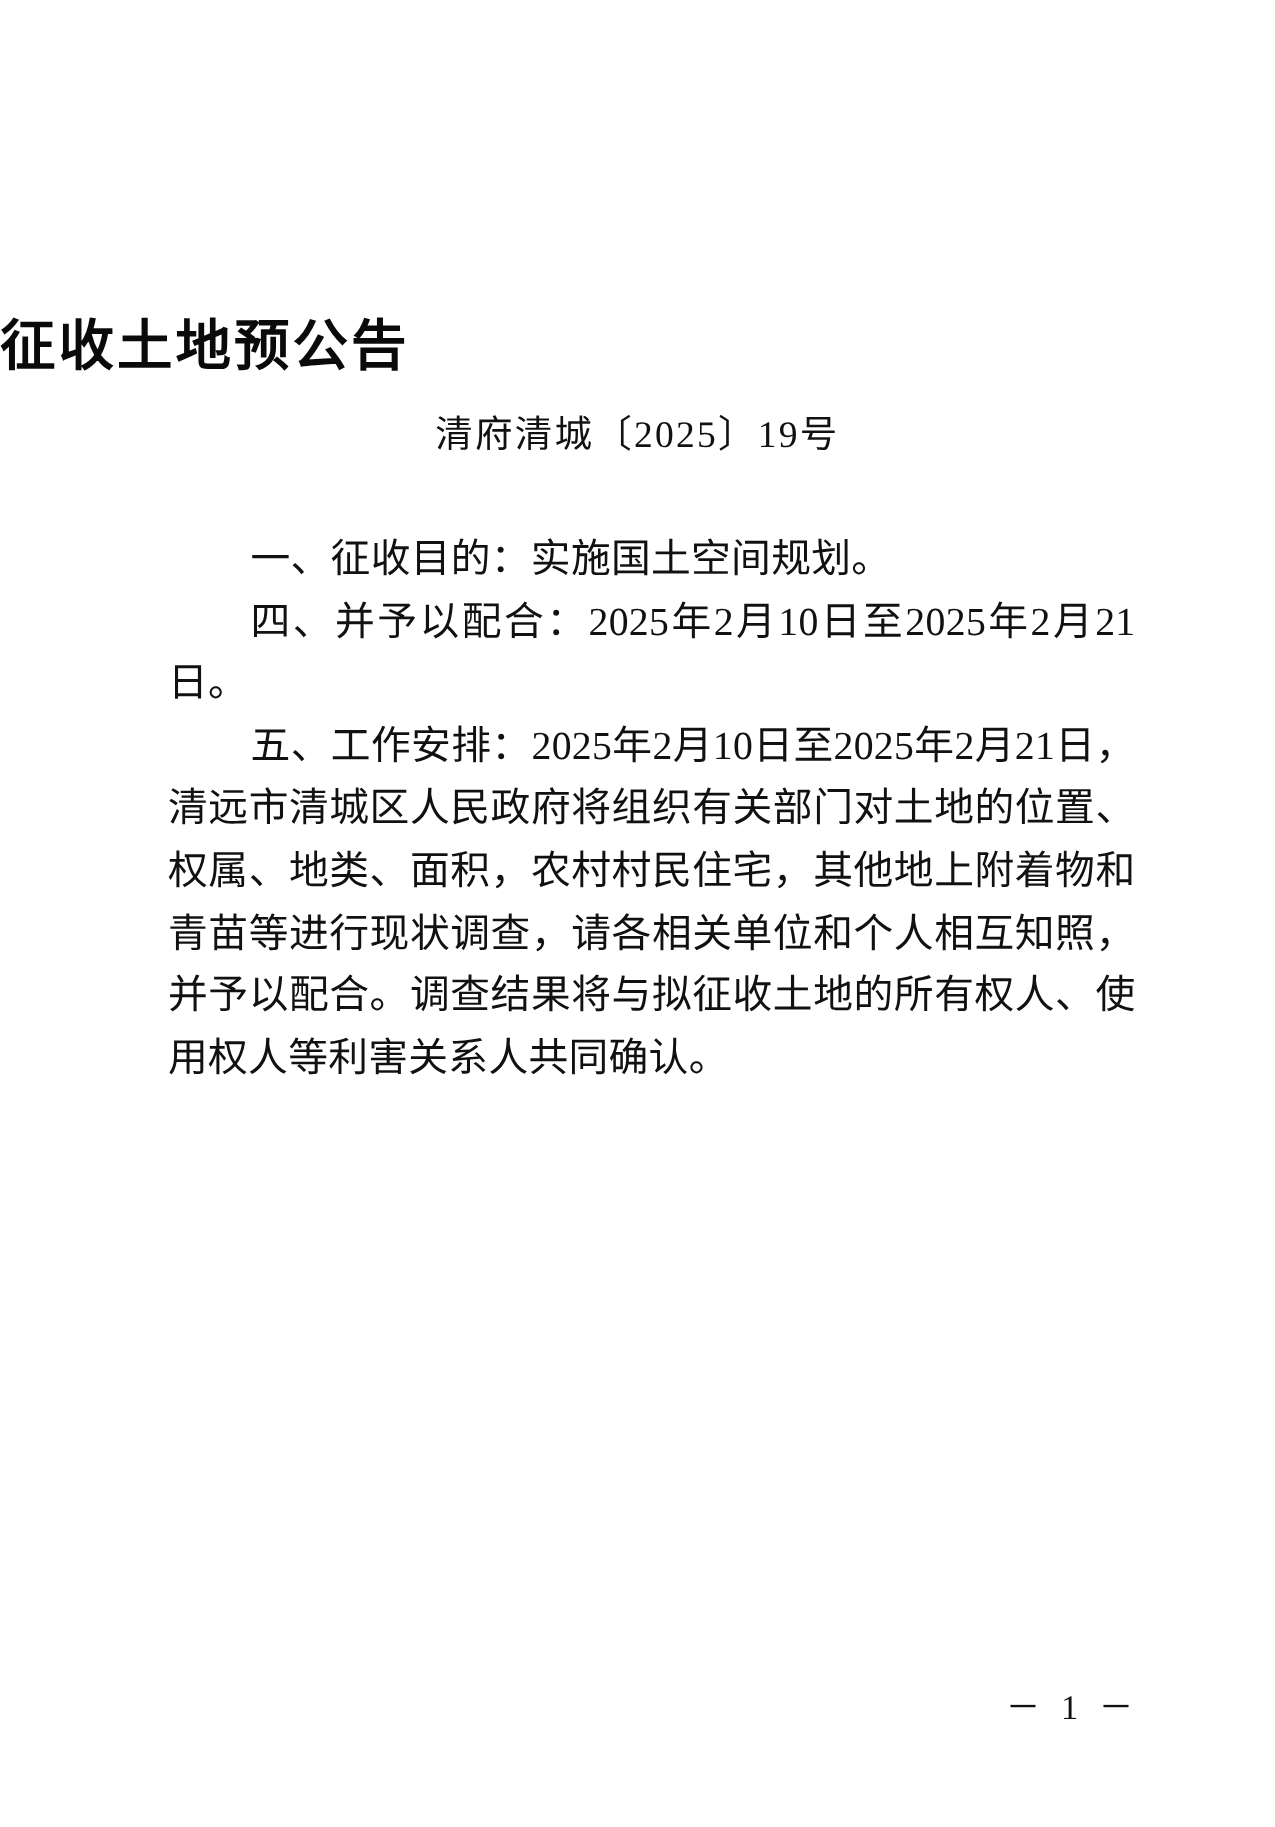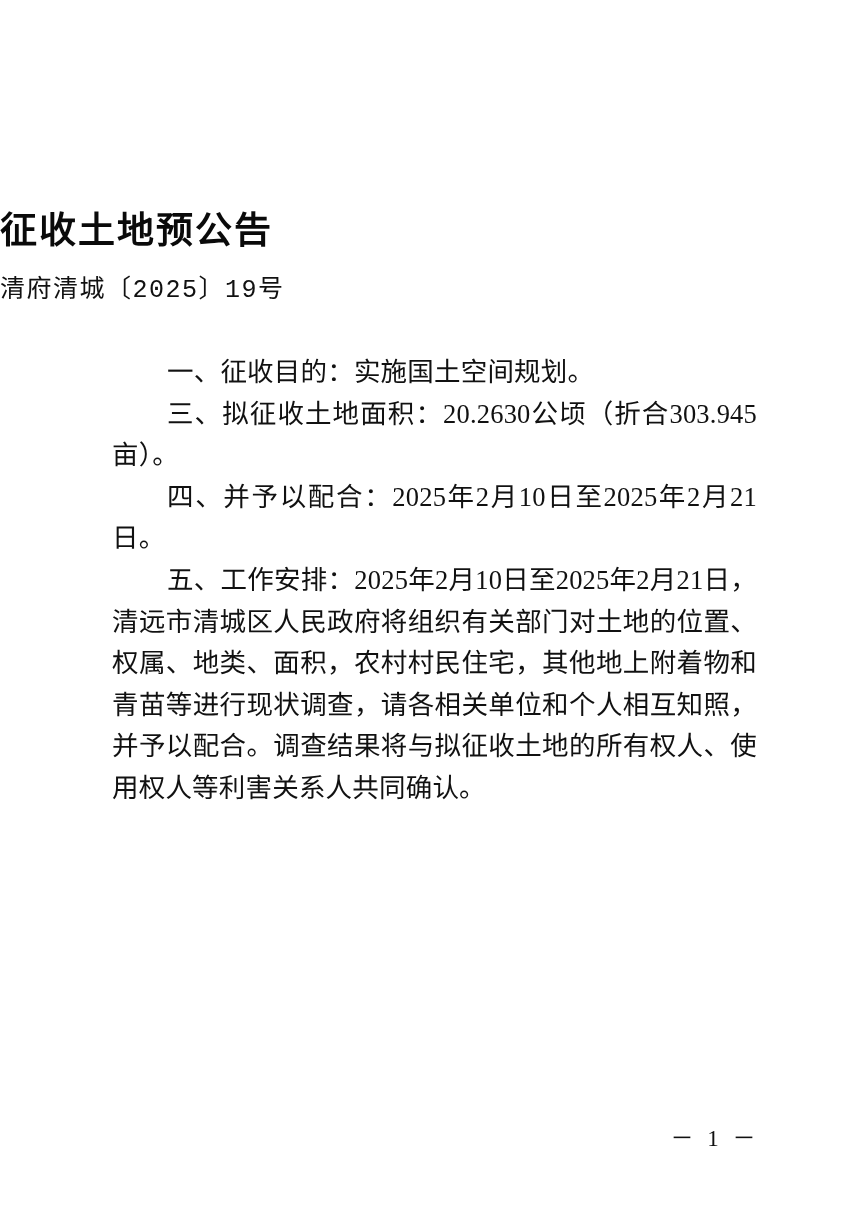--- a/index.html
+++ b/index.html
@@ -40,21 +40,22 @@
     letter-spacing: 2px;
     color: #0a0a0a;
   }
 
   
   .doc-number {
     position: absolute;
     top: 274px;
     left: 0;
     width: 850px;
-    font-family: Liberation Mono, monospace;
+    text-align: center;
+    font-family: Liberation Serif, serif;
     font-size: 25px;
     line-height: 34px;
     letter-spacing: 1.5px;
     color: #111111;
   }
 
   
   .body-block {
     position: absolute;
     top: 352px;
@@ -102,21 +103,20 @@
 
   <div class="doc-number">清府清城〔2025〕19号</div>
 
   <div class="body-block">
 
 
     <p class="para">一、征收目的：实施国土空间规划。</p>
 
 
 
-    <p class="para">三、拟征收土地面积：20.2630公顷（折合303.945亩）。</p>
 
     <p class="para">四、并予以配合：2025年2月10日至2025年2月21日。</p>
 
     <p class="para">五、工作安排：2025年2月10日至2025年2月21日，清远市清城区人民政府将组织有关部门对土地的位置、权属、地类、面积，农村村民住宅，其他地上附着物和青苗等进行现状调查，请各相关单位和个人相互知照，并予以配合。调查结果将与拟征收土地的所有权人、使用权人等利害关系人共同确认。</p>
 
   </div>
 
   <div class="page-footer">
     <span class="pg-inner">－ 1 －</span>
   </div>

